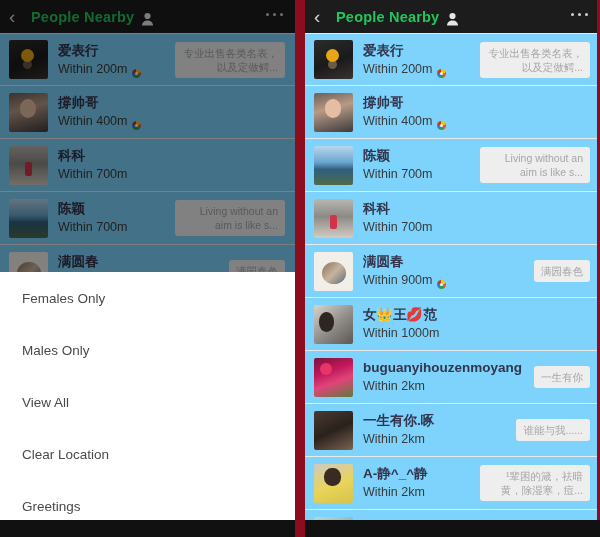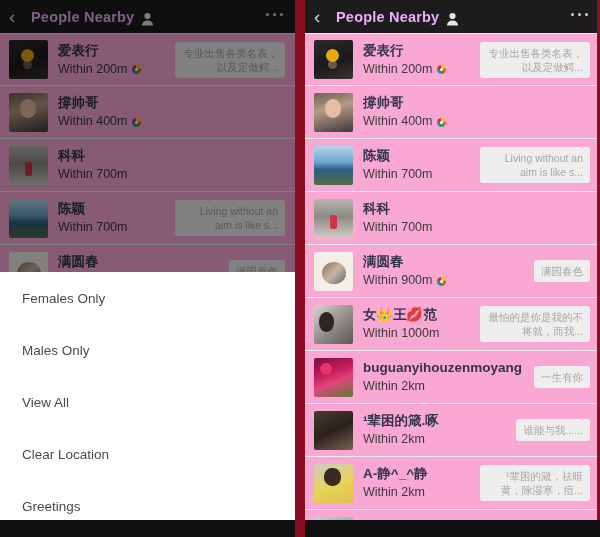--- a/index.html
+++ b/index.html
@@ -62,21 +62,21 @@
   }
   .nav-back {
     color: #d8d8d8;
     font-size: 19px;
     line-height: 1;
     width: 16px;
     margin-right: 6px;
     font-weight: 300;
   }
   .nav-title {
-    color: #f0abfc;
+    color: #22c55e;
     font-size: 14.5px;
     font-weight: bold;
     letter-spacing: .2px;
   }
   .nav-person {
     margin-left: 7px;
     display: inline-block;
     width: 13px;
     height: 14px;
     position: relative;
@@ -101,21 +101,21 @@
     position: relative;
     background: #ffffff;
   }
   .row {
     position: relative;
     display: flex;
     align-items: center;
     height: 53px;
     padding: 0 10px 0 9px;
     box-sizing: border-box;
-    background: #f9a8d4;
+    background: #7dd3fc;
     border-bottom: 1px solid #e9e9e9;
   }
   .row:first-child { border-top: 1px solid #e9e9e9; }
   .avatar {
     width: 39px;
     height: 39px;
     flex: 0 0 39px;
     border-radius: 2px;
     background: #c9c9c9;
     overflow: hidden;
@@ -136,21 +136,21 @@
     display: flex;
     align-items: center;
     gap: 1px;
   }
   .dist {
     font-size: 12.5px;
     color: #3a3a3a;
     line-height: 16px;
     margin-top: 2px;
     display: flex;
-    align-items: center;
+    align-items: flex-end;
   }
   .moments {
     display: inline-block;
     width: 9px;
     height: 9px;
     margin-left: 5px;
     border-radius: 50%;
     background:
       conic-gradient(#f2c300 0deg 72deg, #e8562a 72deg 144deg,
                      #2d9e4b 144deg 216deg, #2b7fd4 216deg 288deg,
@@ -433,36 +433,35 @@
           <div class="sig">满园春色</div>
         </div>
         <div class="row">
           <div class="avatar av-girl2"></div>
           <div class="meta">
             <div class="uname">女👑王💋范</div>
             <div class="dist">
               <span>Within 1000m</span>
             </div>
           </div>
-          <div class="sig">最怕的是你是我的不将就，而我...</div>
         </div>
         <div class="row">
           <div class="avatar av-flower"></div>
           <div class="meta">
             <div class="uname">buguanyihouzenmoyang</div>
             <div class="dist">
               <span>Within 2km</span>
             </div>
           </div>
           <div class="sig">一生有你</div>
         </div>
         <div class="row">
           <div class="avatar av-dark"></div>
           <div class="meta">
-            <div class="uname">¹辈困的箴.啄</div>
+            <div class="uname">一生有你.啄</div>
             <div class="dist">
               <span>Within 2km</span>
             </div>
           </div>
           <div class="sig">谁能与我......</div>
         </div>
         <div class="row">
           <div class="avatar av-yellow"></div>
           <div class="meta">
             <div class="uname">A-静^_^静</div>

